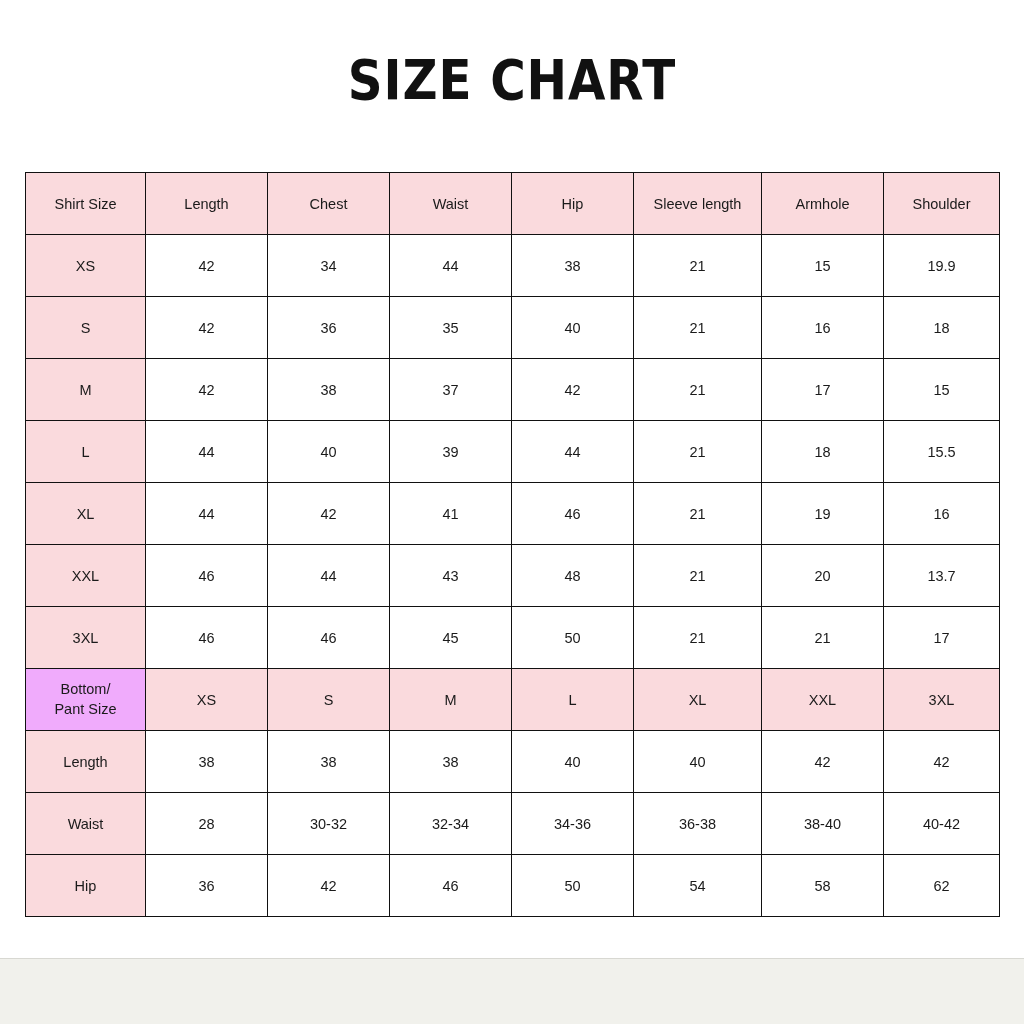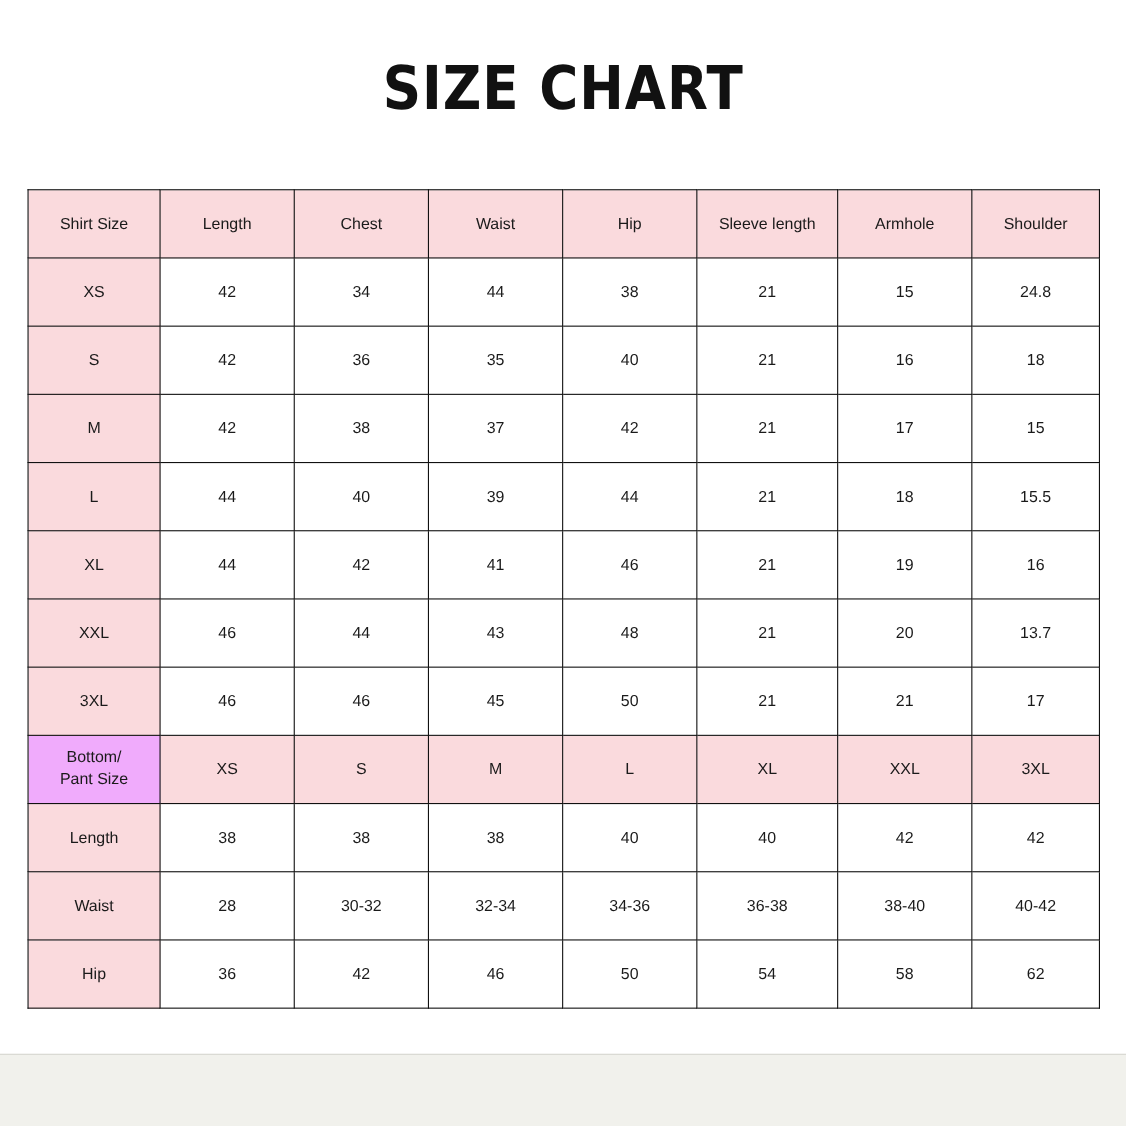--- a/index.html
+++ b/index.html
@@ -140,21 +140,21 @@
         </tr>
 
         <tr>
           <td class="rowhead">XS</td>
           <td class="datacell">42</td>
           <td class="datacell">34</td>
           <td class="datacell">44</td>
           <td class="datacell">38</td>
           <td class="datacell">21</td>
           <td class="datacell">15</td>
-          <td class="datacell">24.8</td>
+          <td class="datacell">19.9</td>
         </tr>
         <tr>
           <td class="rowhead">S</td>
           <td class="datacell">42</td>
           <td class="datacell">36</td>
           <td class="datacell">35</td>
           <td class="datacell">40</td>
           <td class="datacell">21</td>
           <td class="datacell">16</td>
           <td class="datacell">18</td>

